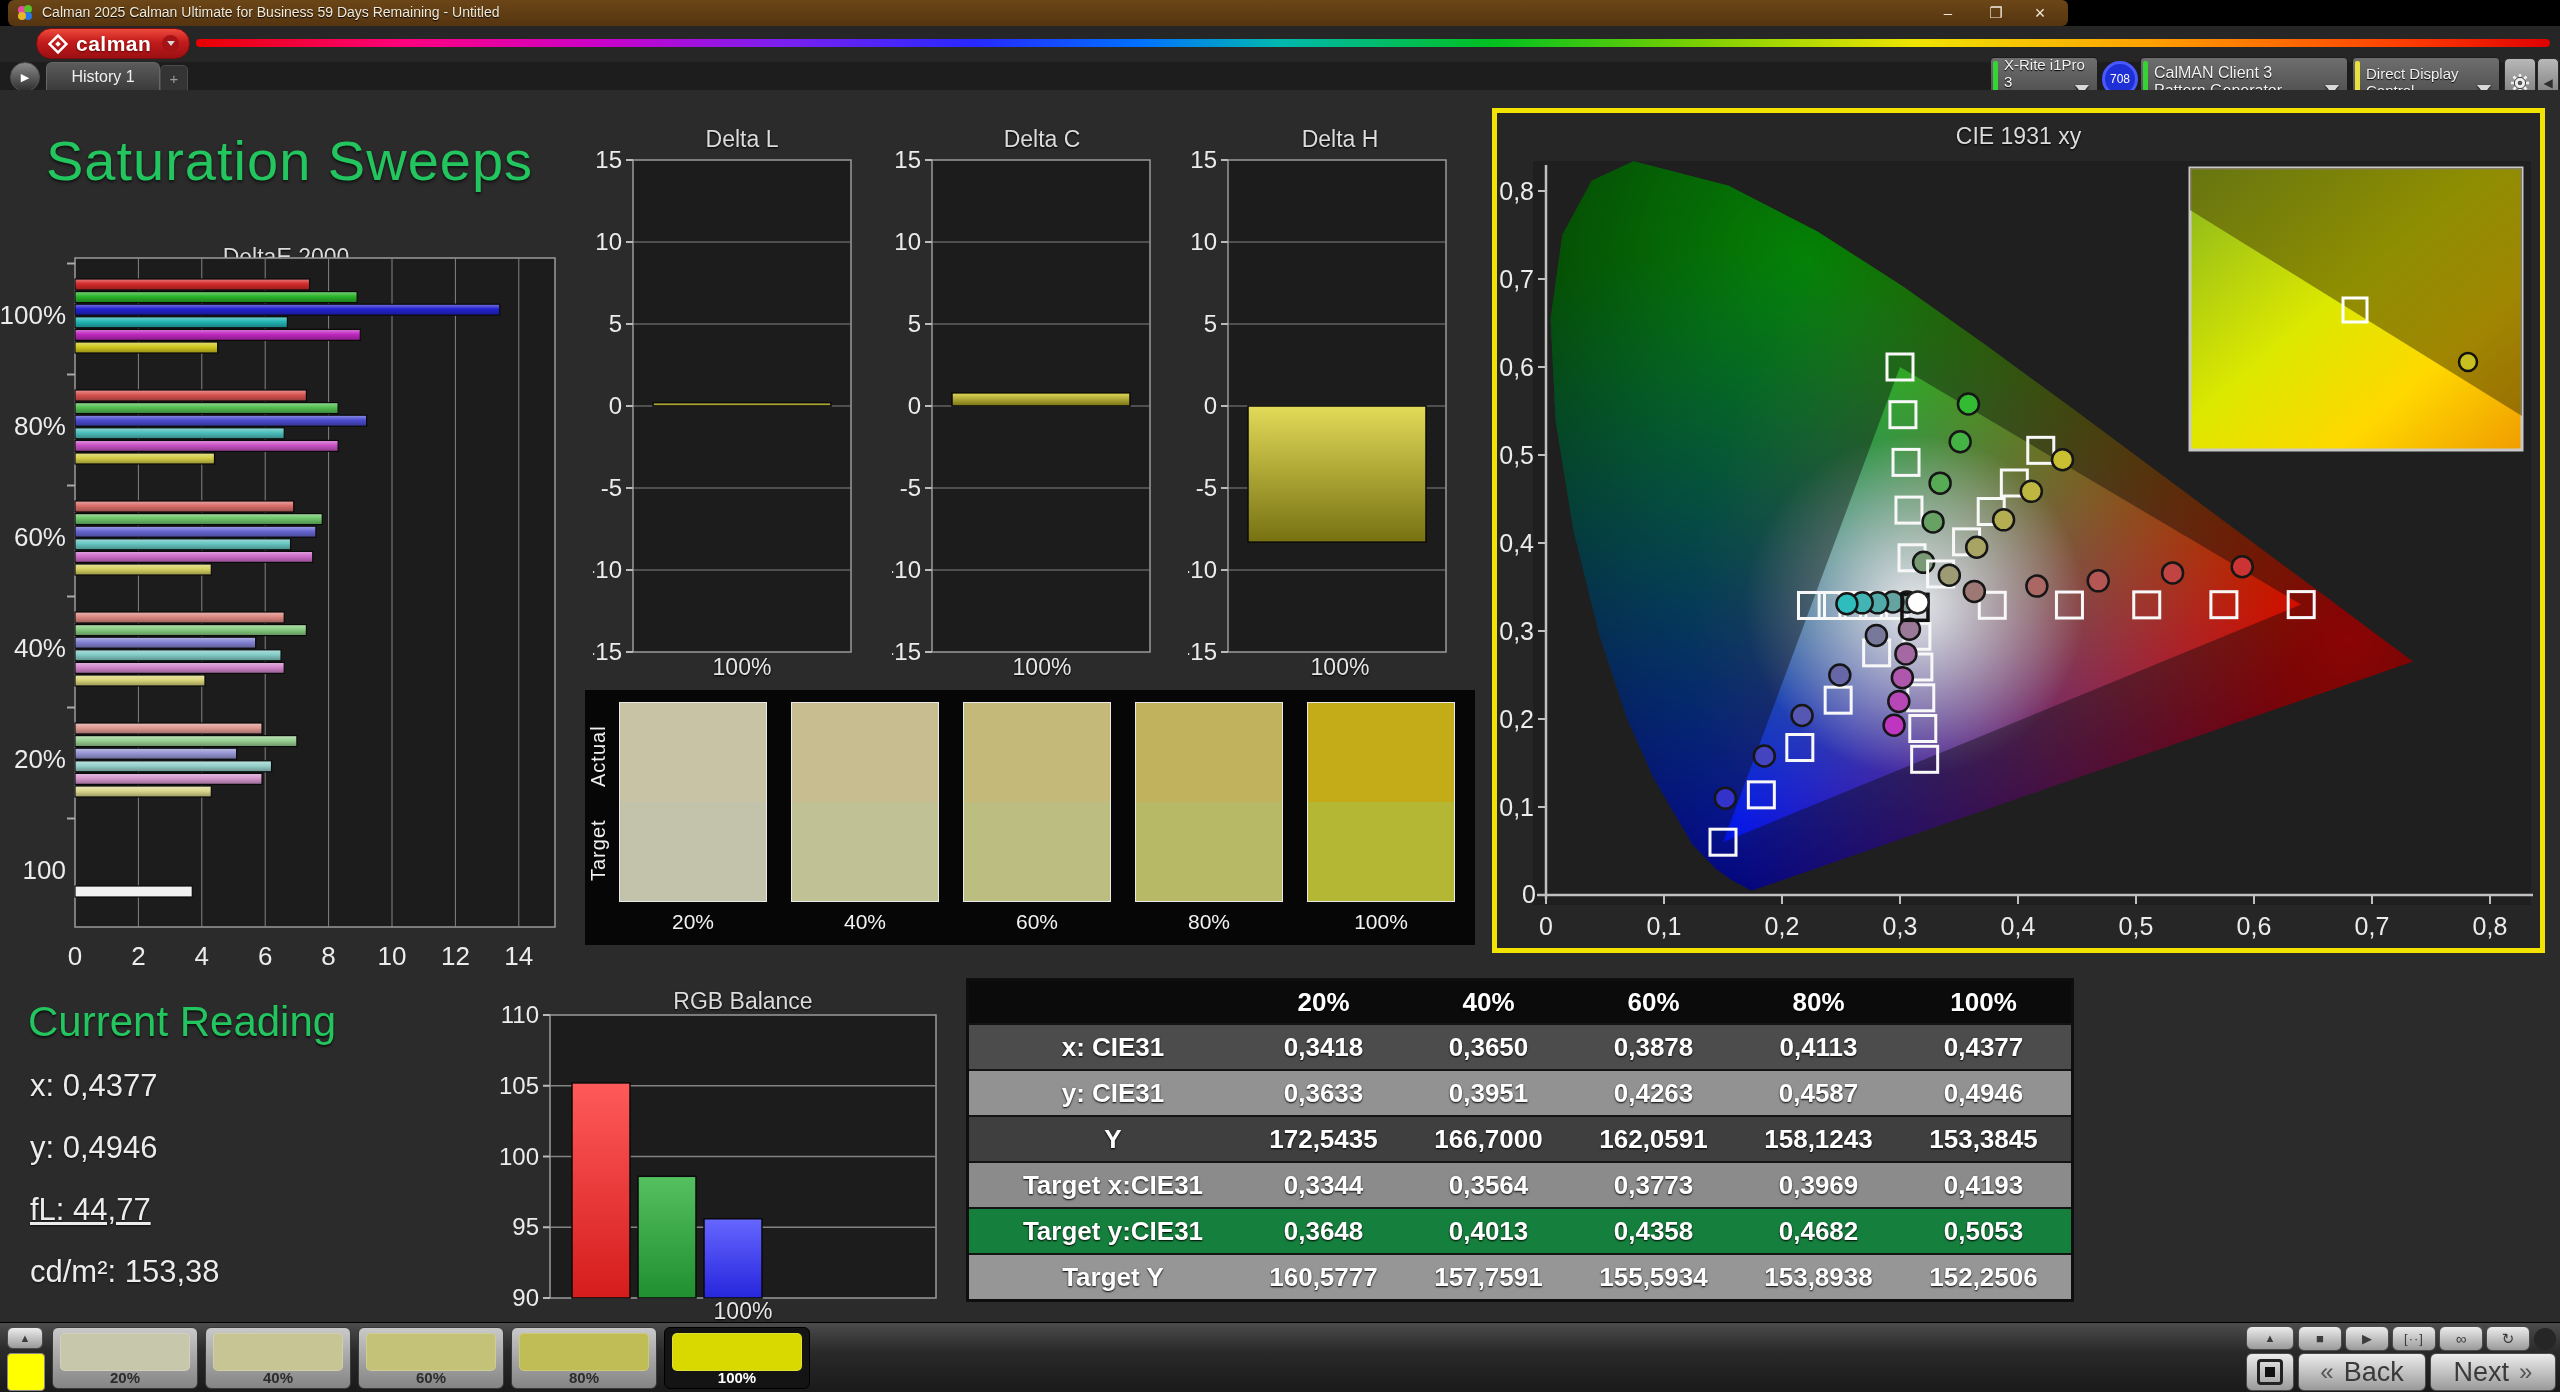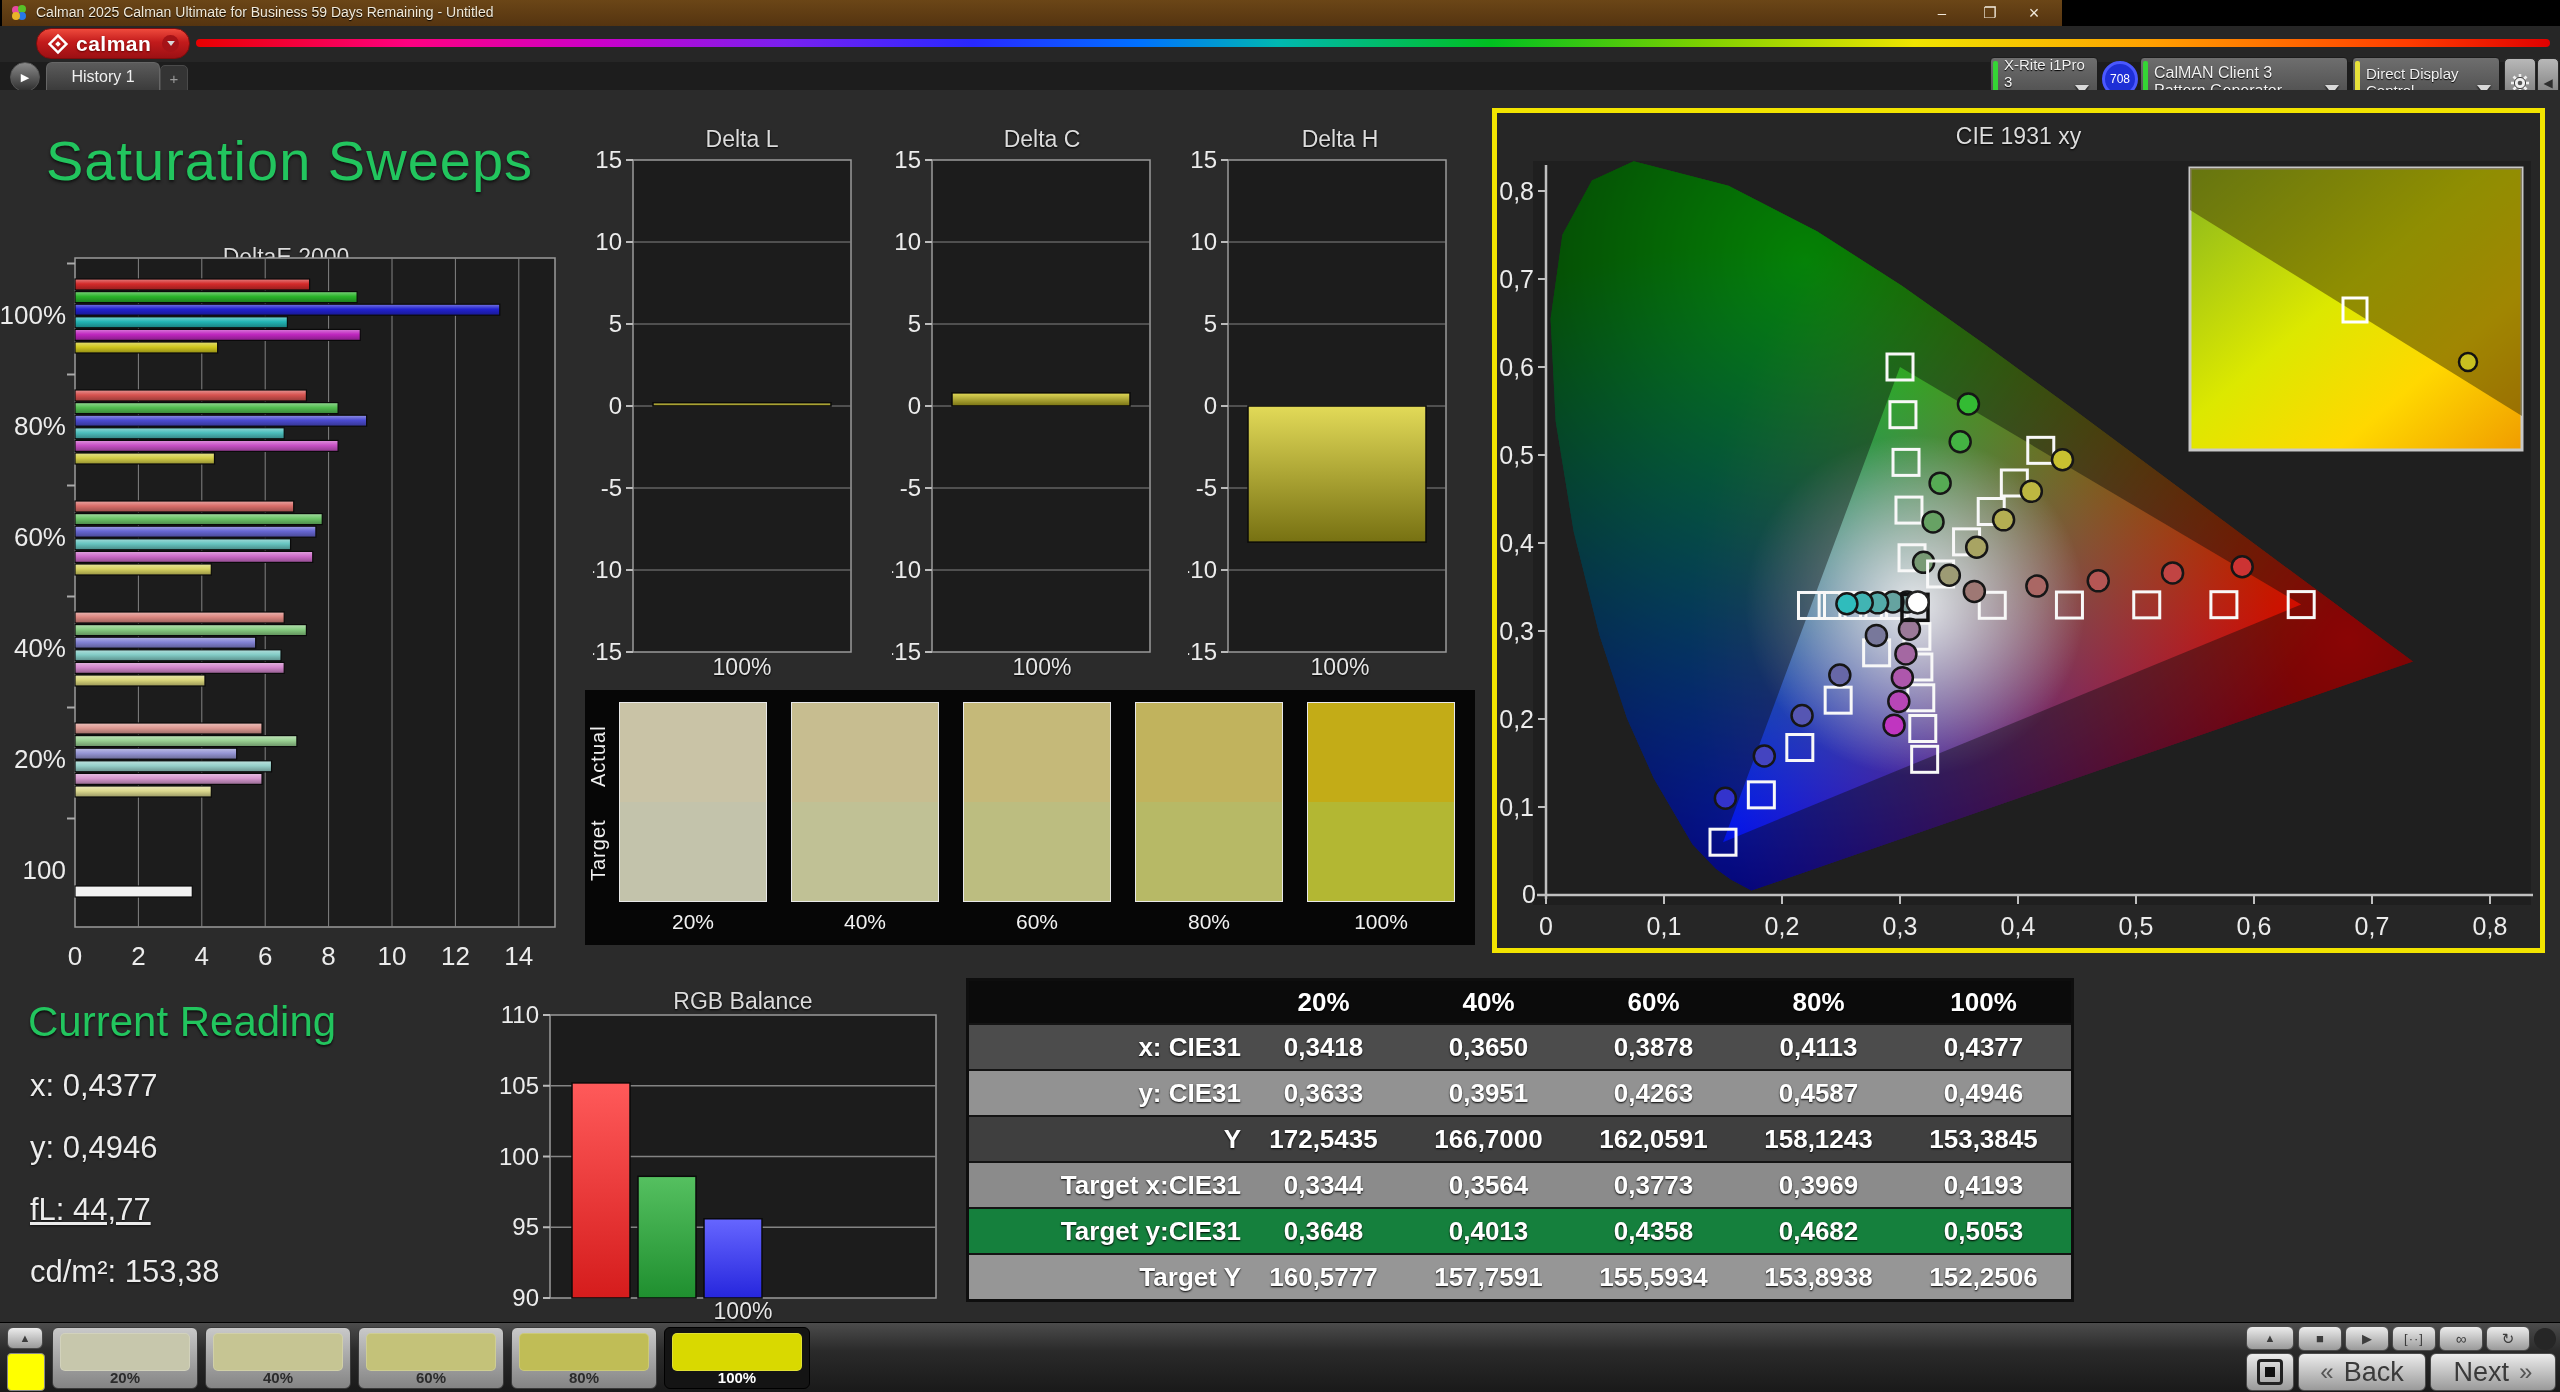--- a/index.html
+++ b/index.html
@@ -1,20 +1,20 @@
 <!DOCTYPE html>
 <html><head>
 <meta charset="utf-8">
 <style>
   html,body{margin:0;padding:0;background:#000;}
   body{width:2560px;height:1392px;position:relative;overflow:hidden;
        font-family:"Liberation Sans",sans-serif;-webkit-font-smoothing:antialiased;}
   .abs{position:absolute;}
   
-  #titlebar{left:2px;top:0;width:2060px;height:26px;background:linear-gradient(#6b4617,#553410);color:#f2ead9;}
+  #titlebar{left:8px;top:0;width:2060px;height:26px;background:linear-gradient(#6b4617,#553410);color:#f2ead9;border-radius:6px;}
   #titlebar .title{position:absolute;left:34px;top:4px;font-size:14px;text-shadow:0 1px 1px #000;}
   .winbtn{position:absolute;top:0;width:40px;height:26px;color:#f0e8da;font-size:15px;text-align:center;line-height:26px;}
   #logorow{left:0;top:26px;width:2560px;height:36px;background:#262626;}
   #calman-btn{left:36px;top:2px;width:154px;height:31px;border-radius:15px;
       background:linear-gradient(#ef4a3c,#c21b1c 45%,#9c1014);border:1px solid #7e0d0d;
       display:flex;align-items:center;gap:7px;padding-left:10px;box-sizing:border-box;cursor:pointer;}
   #calman-btn .word{color:#fff;font-size:21px;font-weight:bold;letter-spacing:.5px;text-shadow:0 1px 2px #600;}
   #calman-btn .chev-circle{margin-left:4px;width:17px;height:17px;border-radius:50%;background:#a51317;display:flex;align-items:center;justify-content:center;}
   #rainbow{left:196px;top:13px;width:2354px;height:8px;border-radius:4px;
       background:linear-gradient(90deg,#e80000 0%,#ff0080 9%,#cc00c8 17%,#7a20f0 25%,#2828ff 33%,#0070ff 40%,#00b8b0 46%,#00c020 55%,#7ed000 64%,#efe400 73%,#ffa000 83%,#ff3c00 94%,#e00000 100%);}
@@ -55,21 +55,21 @@
   
   #cie-panel{left:1492px;top:18px;width:1053px;height:845px;border:5px solid #f2e400;background:#262626;box-sizing:border-box;}
   #cie-title{left:0;right:0;top:10px;text-align:center;}
   
   #current-reading-title{left:28px;top:908px;font-size:42px;color:#22c55e;text-shadow:0 2px 2px #111;}
   .cr-line{position:absolute;left:30px;color:#ececec;font-size:31px;text-shadow:0 1px 2px #111;}
   
   #meas-table{left:966px;top:888px;width:1102px;border:3px solid #0e0e0e;}
   .trow{display:grid;grid-template-columns:272px repeat(5,165px);align-items:center;}
   .trow div{text-align:center;font-weight:bold;color:#fff;text-shadow:0 1px 2px #000;font-size:26px;}
-  .trow div:first-child{text-align:right;padding-left:16px;}
+  .trow div:first-child{text-align:center;padding-left:16px;}
   
   #bottombar{left:0;top:1322px;width:2560px;height:70px;background:linear-gradient(#4c4c4c,#2a2a2a 40%,#191919);border-top:1px solid #000;}
   .bswatch{position:absolute;top:4px;width:146px;height:62px;border-radius:6px;background:linear-gradient(#c9c9c9,#848484);
       border:1px solid #3a3a3a;box-sizing:border-box;cursor:pointer;}
   .bswatch .col{position:absolute;left:7px;right:7px;top:5px;height:36px;border-radius:5px;border:1px solid #fff3;}
   .bswatch .lab{position:absolute;left:0;right:0;bottom:2px;text-align:center;font-size:15px;font-weight:bold;color:#2b2b2b;}
   .bswatch.sel{background:#141414;border-color:#000;}
   .bswatch.sel .lab{color:#fff;}
   .tbtn{position:absolute;background:linear-gradient(#ececec,#9a9a9a);border:1px solid #4a4a4a;border-radius:6px;
       color:#3c3c3c;display:flex;align-items:center;justify-content:center;cursor:pointer;box-sizing:border-box;}

